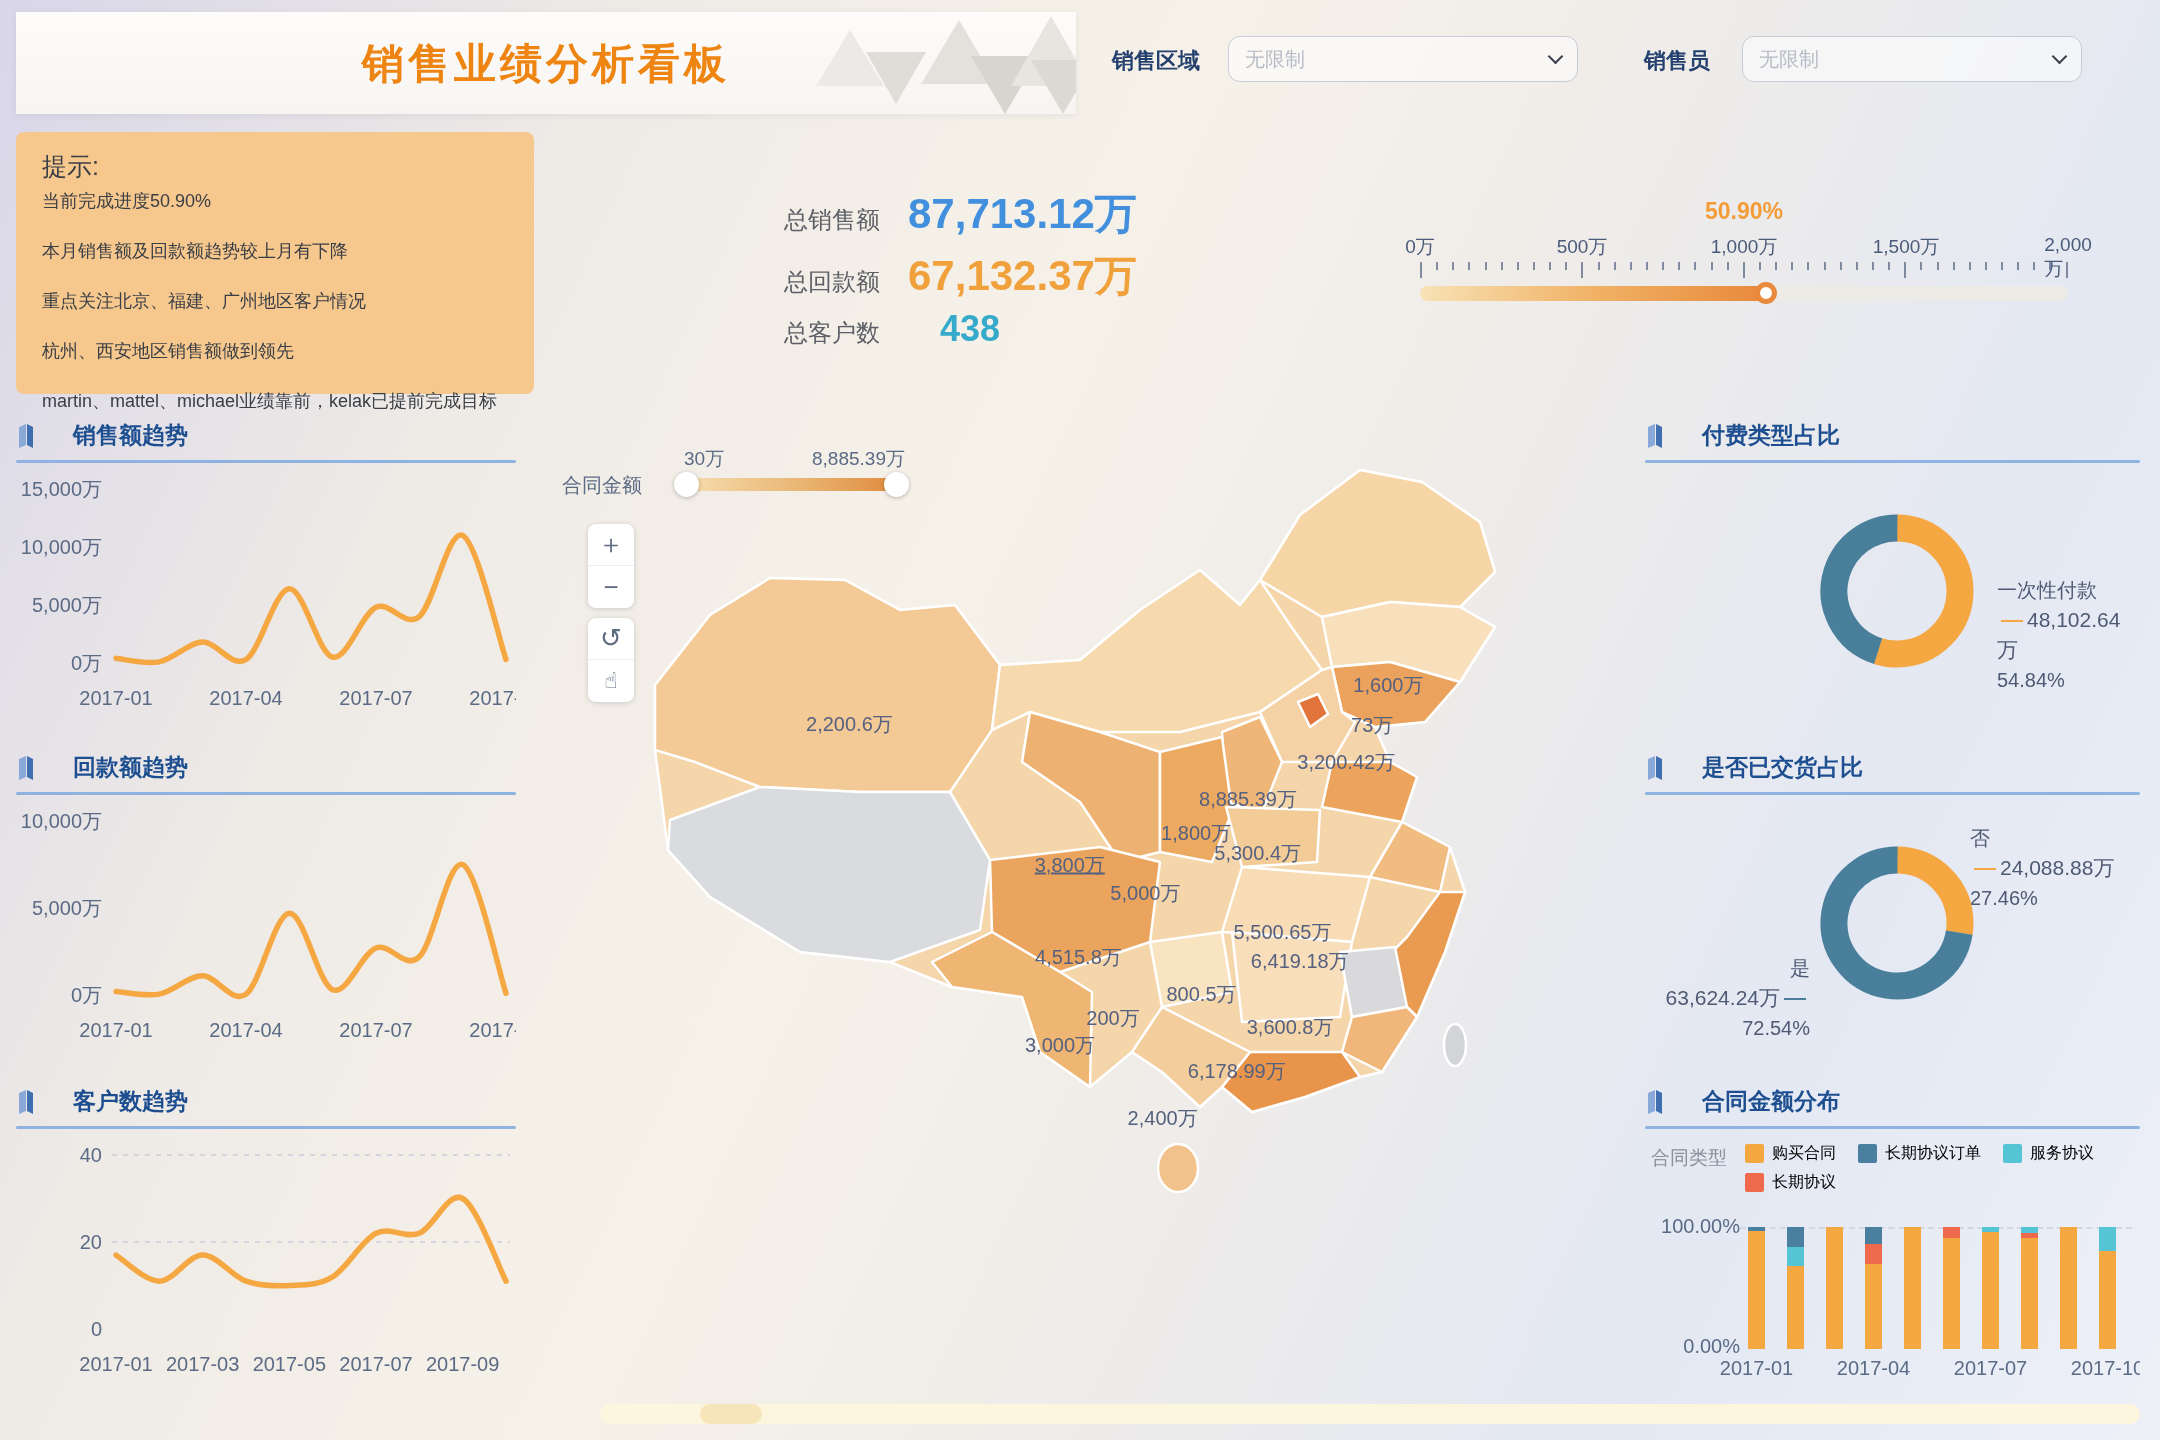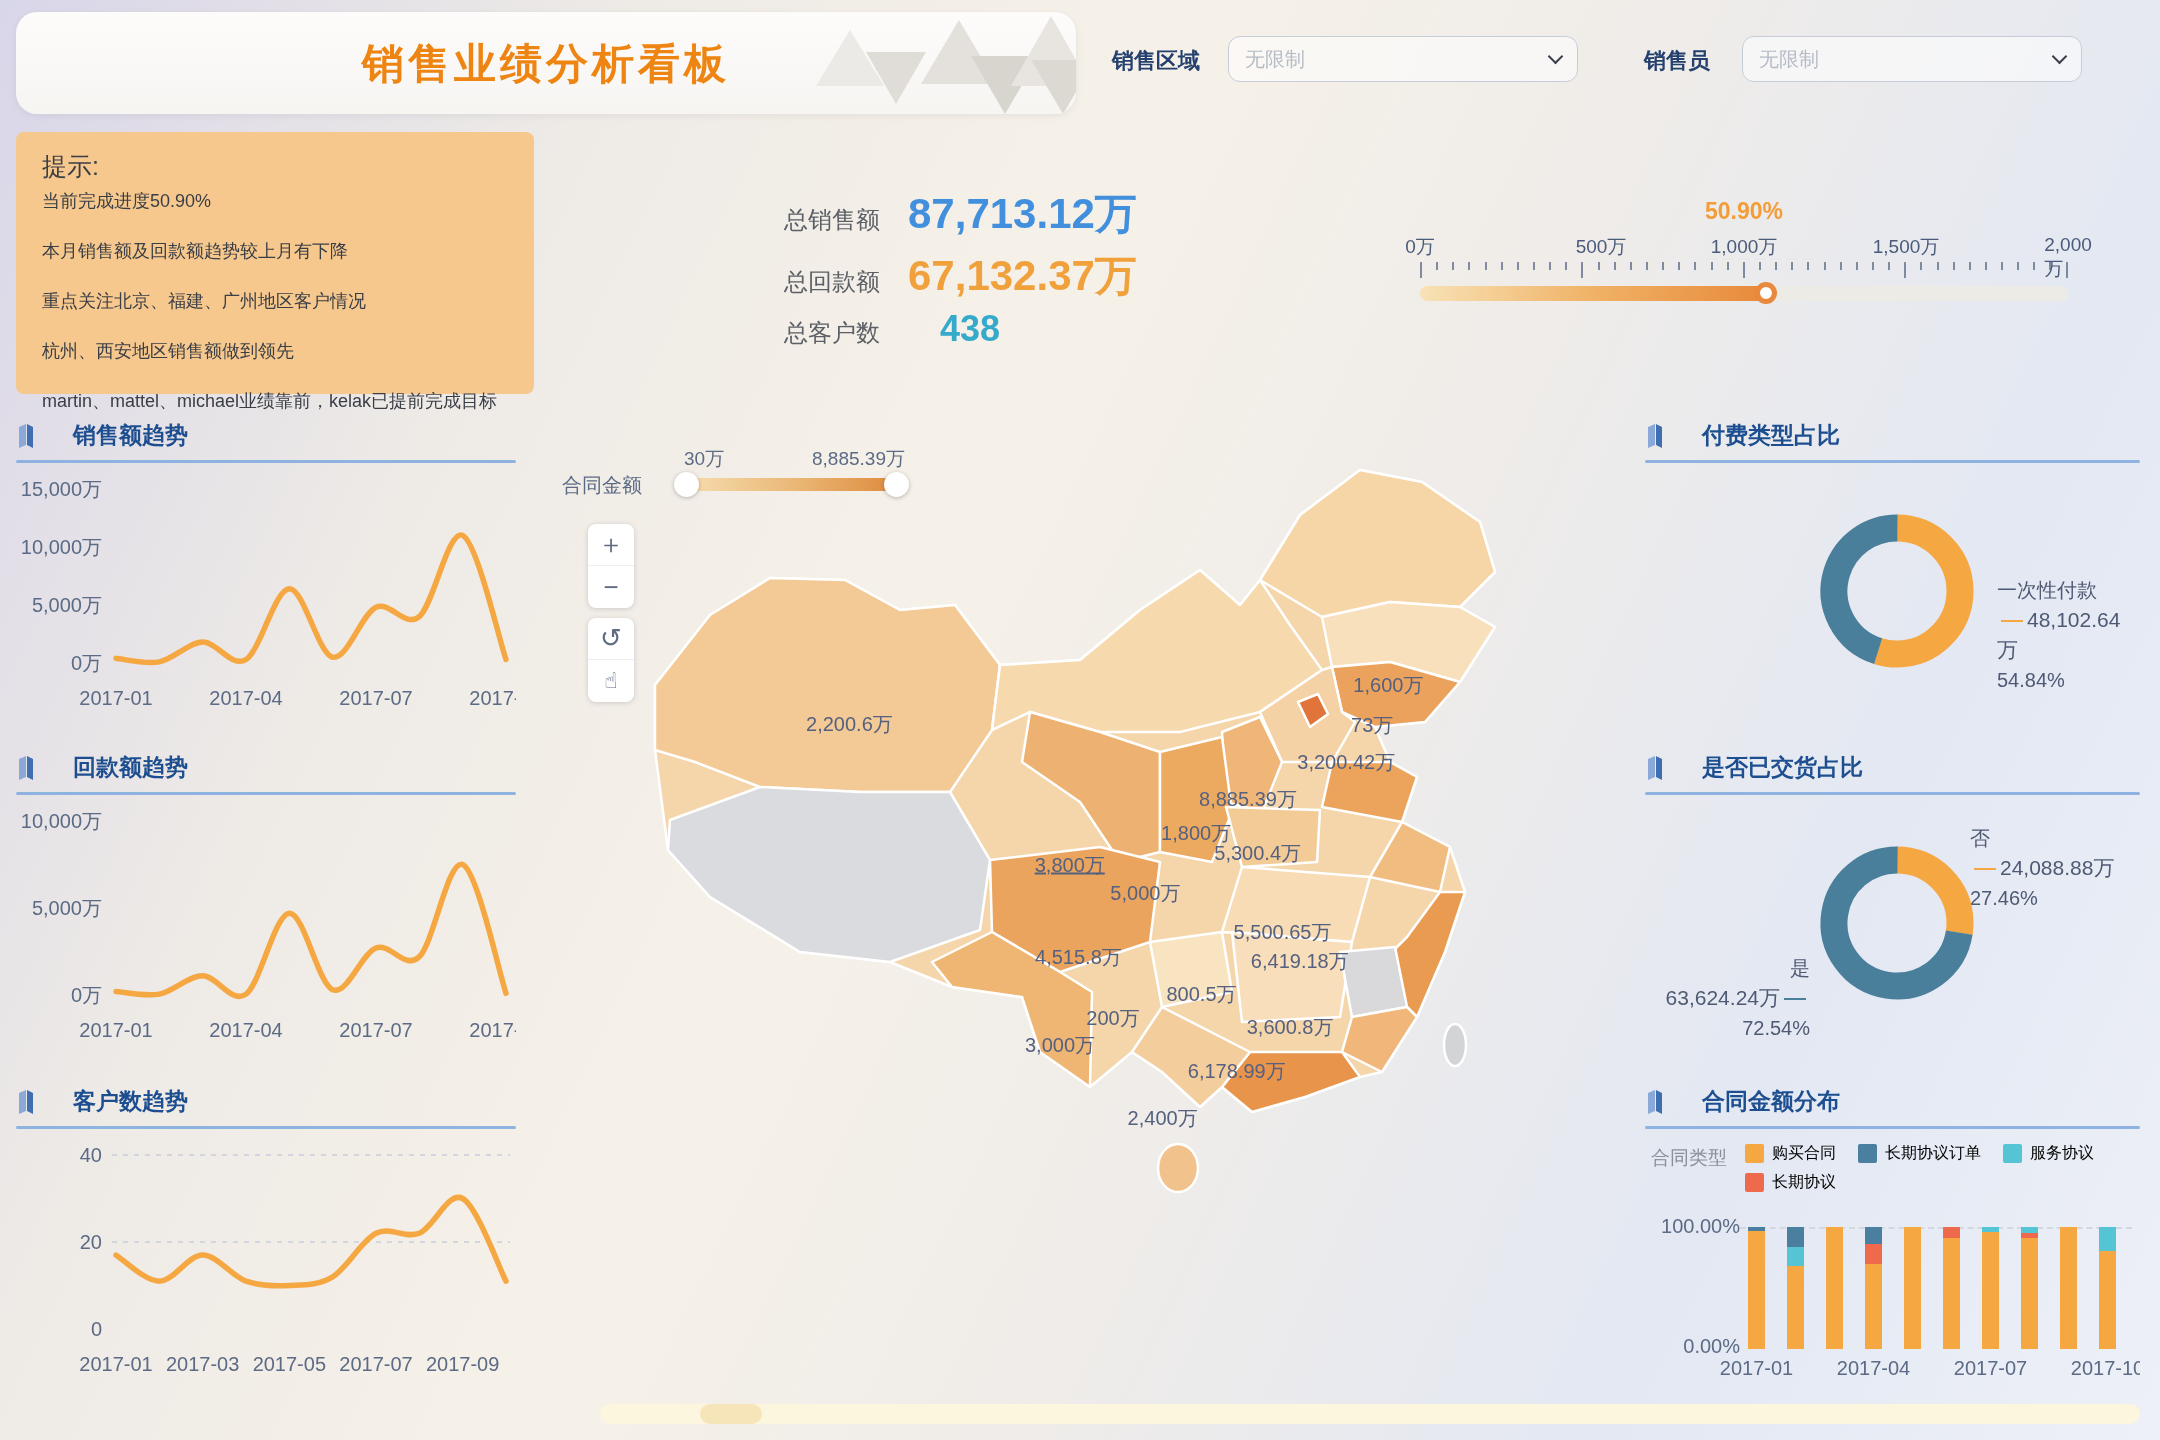--- a/index.html
+++ b/index.html
@@ -3,21 +3,21 @@
 <meta charset="utf-8">
 <style>
   * { margin:0; padding:0; box-sizing:border-box; }
   html,body { width:2160px; height:1440px; overflow:hidden;
     font-family:"Liberation Sans","DejaVu Sans",sans-serif; }
   body { position:relative;
     background:linear-gradient(115deg,#d8d6e9 0%,#eeeae6 22%,#f6f1e8 42%,#efece9 60%,#e3e8f3 80%,#edf0f7 100%); }
 
   
   .header-card { position:absolute; left:16px; top:12px; width:1060px; height:102px;
-    background:linear-gradient(180deg,#fdfcfb,#f7f5f2); border-radius:21px;
+    background:linear-gradient(180deg,#fdfcfb,#f7f5f2); border-radius:1px;
     box-shadow:0 2px 6px rgba(120,120,140,.12); overflow:hidden; }
   .page-title { position:absolute; left:0; right:0; top:24px; text-align:center;
     font-size:42px; font-weight:bold; color:#ee8512; letter-spacing:4px; }
   .tri { position:absolute; width:0; height:0; }
   .filters { position:absolute; left:1096px; top:36px; width:1050px; height:50px; }
   .filter-label { font-size:22px; font-weight:bold; color:#24406e; }
   .select { position:absolute; top:0; height:46px; background:rgba(255,255,255,.55);
     border:1px solid #c7cdd8; border-radius:12px; display:flex; align-items:center;
     padding:0 16px; cursor:pointer; }
   .select-value { font-size:20px; color:#b6bcc6; flex:1; }
@@ -152,21 +152,21 @@
 </div>
 <div class="kpi-row" style="top:308px;gap:32px;">
   <span class="kpi-label">总客户数</span>
   <span class="kpi-value" style="font-size: 36px; color: rgb(53, 170, 203);">438</span>
 </div>
 
 <div class="gauge">
   <div class="gauge-pct">50.90%</div>
   <div class="gauge-labels" id="gauge-labels">
       <span style="left: 0%;">0万</span>
-      <span style="left: 25%; margin-left: 19px;">500万</span>
+      <span style="left: 25%;">500万</span>
       <span style="left: 50%;">1,000万</span>
       <span style="left: 75%;">1,500万</span>
       <span style="left: 100%;">2,000万</span>
     </div>
   <div class="gauge-ruler" id="gauge-ruler">
       <i style="height: 16px;"></i>
       <i style="height: 8px;"></i>
       <i style="height: 8px;"></i>
       <i style="height: 8px;"></i>
       <i style="height: 8px;"></i>

